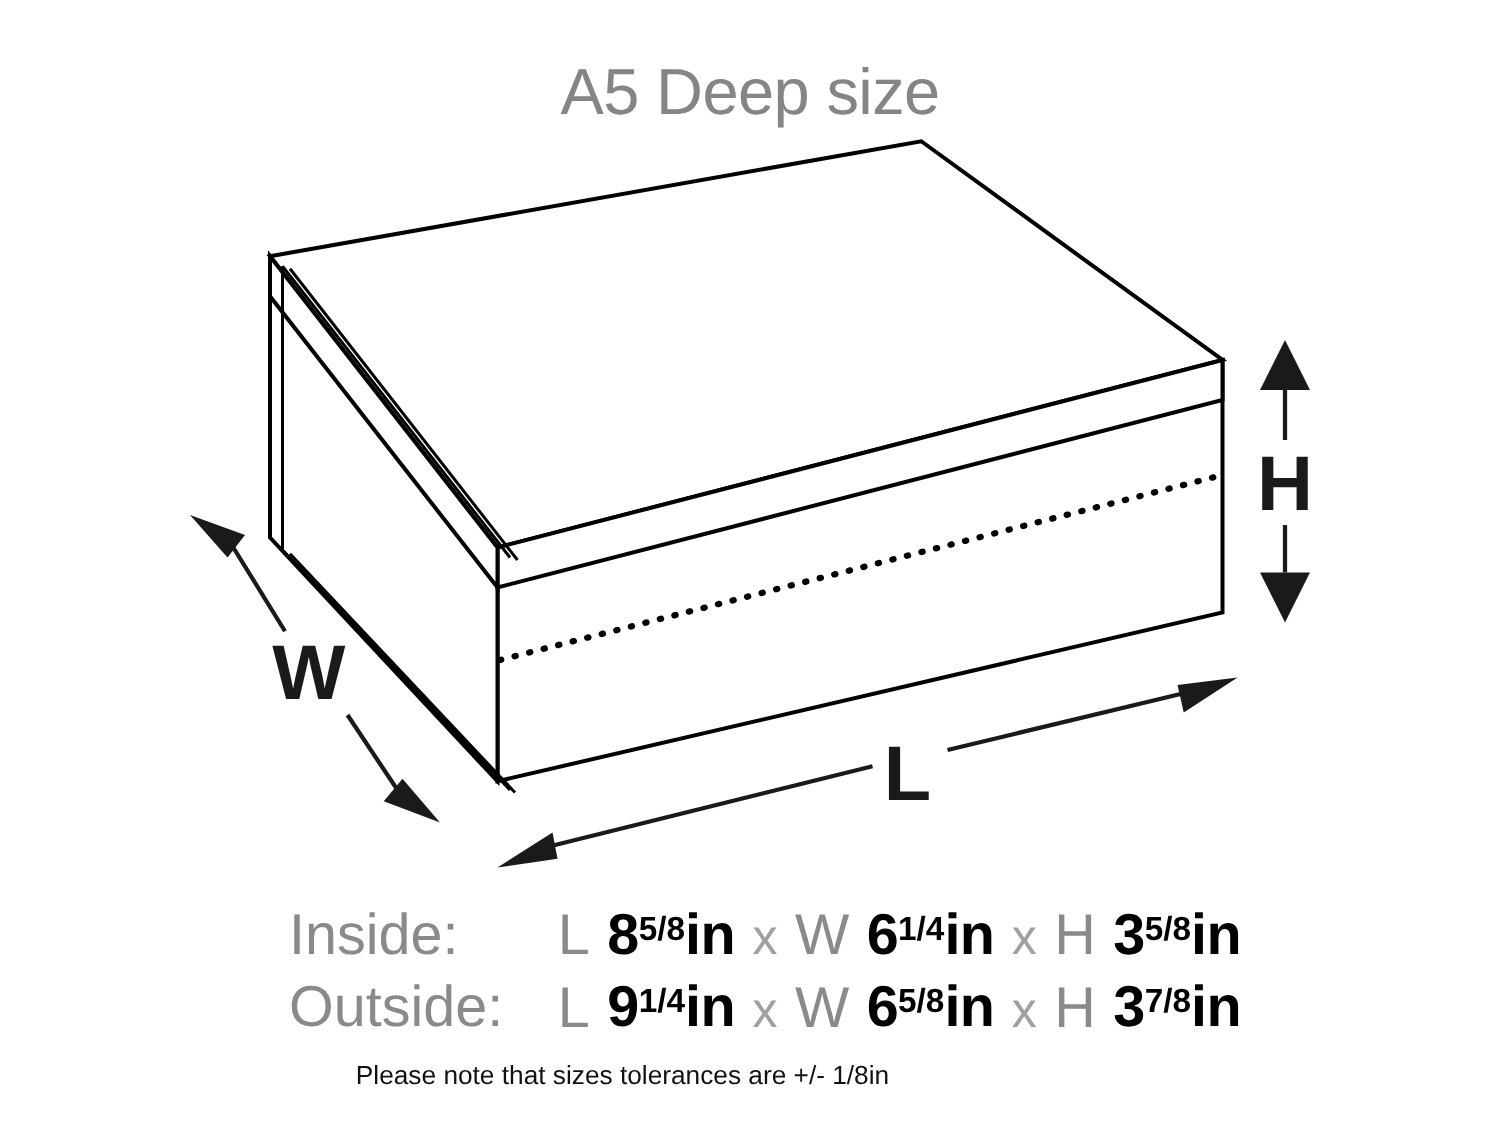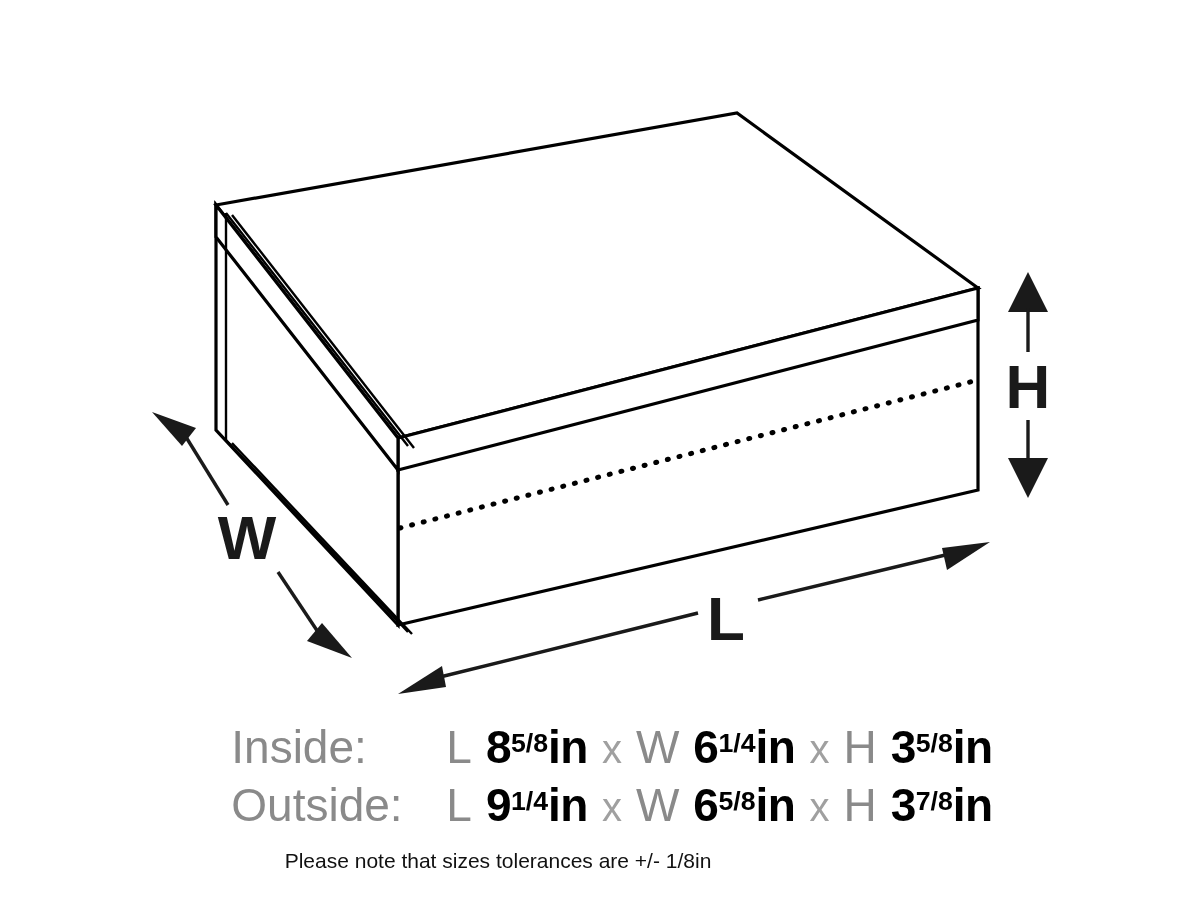--- a/index.html
+++ b/index.html
@@ -98,20 +98,21 @@
     line-height: 26px;
     color: #111111;
     font-weight: 400;
   }
 </style>
 </head>
 <body>
 
 <div id="page">
 
+  <div id="title">A5 Deep size</div>
 
   <svg id="drawing" viewBox="0 0 1200 900">
 
     <g>
 
       <path d="M 398,625 L 398,438 L 978,288 L 978,490 Z" fill="#ffffff" stroke="#000000" stroke-width="3.2" stroke-linejoin="miter"></path>
 
       <path d="M 398,625 L 398,438 L 216,205 L 216,430 Z" fill="#ffffff" stroke="#000000" stroke-width="3.2" stroke-linejoin="miter"></path>
     </g>
 

